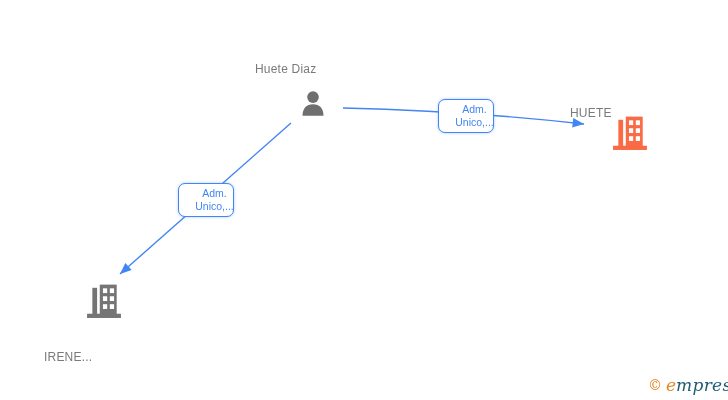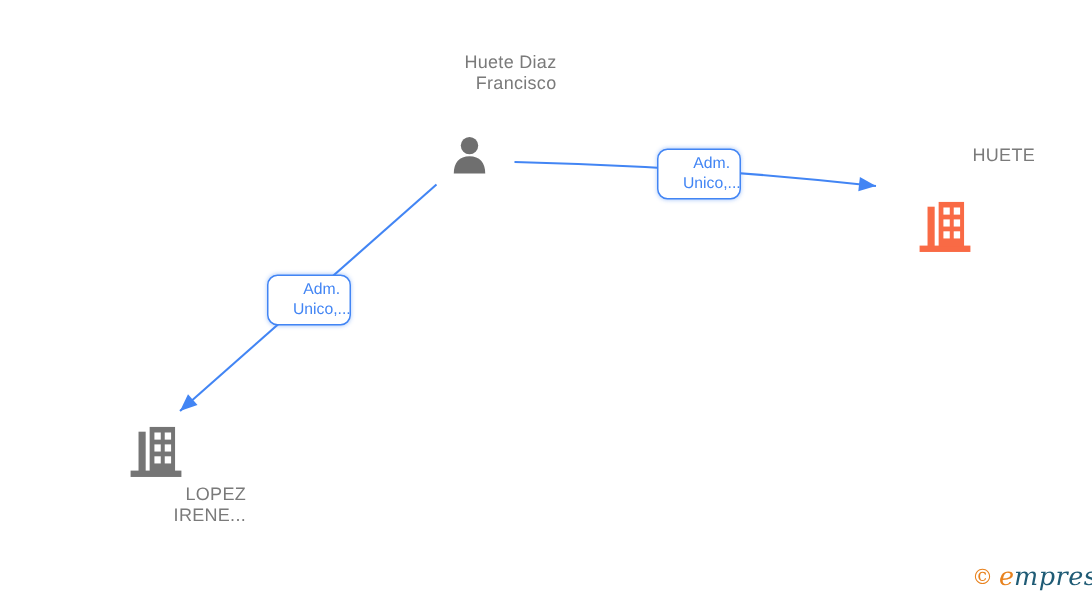--- a/index.html
+++ b/index.html
@@ -13,21 +13,21 @@
     --logo-teal:#1F5B75;
   }
   *{margin:0;padding:0;box-sizing:border-box;}
   html,body{width:728px;height:400px;overflow:hidden;background:var(--canvas-bg);}
   body{font-family:"Liberation Sans",sans-serif;position:relative;}
   .canvas{position:absolute;left:0;top:0;width:728px;height:400px;background:var(--canvas-bg);}
   .edges{position:absolute;left:0;top:0;}
   .edge{stroke:var(--edge);stroke-width:1.4;fill:none;}
   .arrowhead{fill:var(--edge);}
   .node{position:absolute;}
-  .node-label{position:absolute;text-align:right;color:var(--node-label);font-size:12px;line-height:14px;letter-spacing:0.2px;}
+  .node-label{position:absolute;text-align:left;color:var(--node-label);font-size:12px;line-height:14px;letter-spacing:0.2px;margin-top:28px;}
   .node-label div{white-space:pre;}
   .company-label{font-size:12px;}
   .edge-label{
     position:absolute;width:56px;height:34px;
     background:#fff;border:1.5px solid var(--edge);border-radius:7px;
     box-shadow:0 0 3px rgba(66,133,244,.45);
     display:flex;flex-direction:column;align-items:center;justify-content:center;
     color:var(--edge);font-size:10.5px;line-height:13px;padding-left:17px;
   }
   .person-icon-svg{color:var(--person-icon);}
@@ -51,29 +51,28 @@
         <path class="arrowhead" d="M0.5,1.2 L9.5,5 L0.5,8.8 Z"></path>
       </marker>
     </defs>
     <path class="edge" d="M343,108 Q468,111 584,124" marker-end="url(#arrow)"></path>
     <path class="edge" d="M291,123 L120,274" marker-end="url(#arrow)"></path>
   </svg>
 
   <div class="node" style="left:298px;top:89px;width:30px;height:30px;">
     <div class="node-label" style="left:-43px;top:-55px;width:116px;">
       <div>Huete Diaz</div>
-      <div>Francisco</div>
     </div>
     <svg class="person-icon-svg" width="30" height="30" viewBox="0 0 32 32">
       <circle cx="16" cy="8.6" r="6.2" fill="currentColor"></circle>
       <path d="M16 16.2 C 8.8 16.2 4.8 20.8 4.8 28.5 L 27.2 28.5 C 27.2 20.8 23.2 16.2 16 16.2 Z" fill="currentColor"></path>
     </svg>
   </div>
 
-  <div class="node" style="left:612px;top:132px;width:36px;height:37px;">
+  <div class="node" style="left:612px;top:114px;width:36px;height:37px;">
     <div class="node-label company-label" style="left:-42px;top:-36px;width:120px;">
       <div>HUETE</div>
     </div>
     <svg class="building-main" width="36" height="37" viewBox="0 0 34 34">
       <rect x="1" y="29.5" width="32" height="4" fill="currentColor"></rect>
       <rect x="6" y="5" width="4.5" height="25" fill="currentColor"></rect>
       <rect x="13" y="2" width="16" height="28" fill="currentColor"></rect>
       <rect x="16" y="5.5" width="4" height="4.5" fill="#fff"></rect>
       <rect x="22.5" y="5.5" width="4" height="4.5" fill="#fff"></rect>
       <rect x="16" y="13" width="4" height="4.5" fill="#fff"></rect>
@@ -89,21 +88,20 @@
       <rect x="6" y="5" width="4.5" height="25" fill="currentColor"></rect>
       <rect x="13" y="2" width="16" height="28" fill="currentColor"></rect>
       <rect x="16" y="5.5" width="4" height="4.5" fill="#fff"></rect>
       <rect x="22.5" y="5.5" width="4" height="4.5" fill="#fff"></rect>
       <rect x="16" y="13" width="4" height="4.5" fill="#fff"></rect>
       <rect x="22.5" y="13" width="4" height="4.5" fill="#fff"></rect>
       <rect x="16" y="20.5" width="4" height="4.5" fill="#fff"></rect>
       <rect x="22.5" y="20.5" width="4" height="4.5" fill="#fff"></rect>
     </svg>
     <div class="node-label company-label" style="left:-42px;top:40px;width:120px;">
-      <div>LOPEZ</div>
       <div>IRENE...</div>
     </div>
   </div>
 
   <div class="edge-label" style="left:438px;top:99px;">
     <div>Adm.</div>
     <div>Unico,...</div>
   </div>
   <div class="edge-label" style="left:178px;top:183px;">
     <div>Adm.</div>

